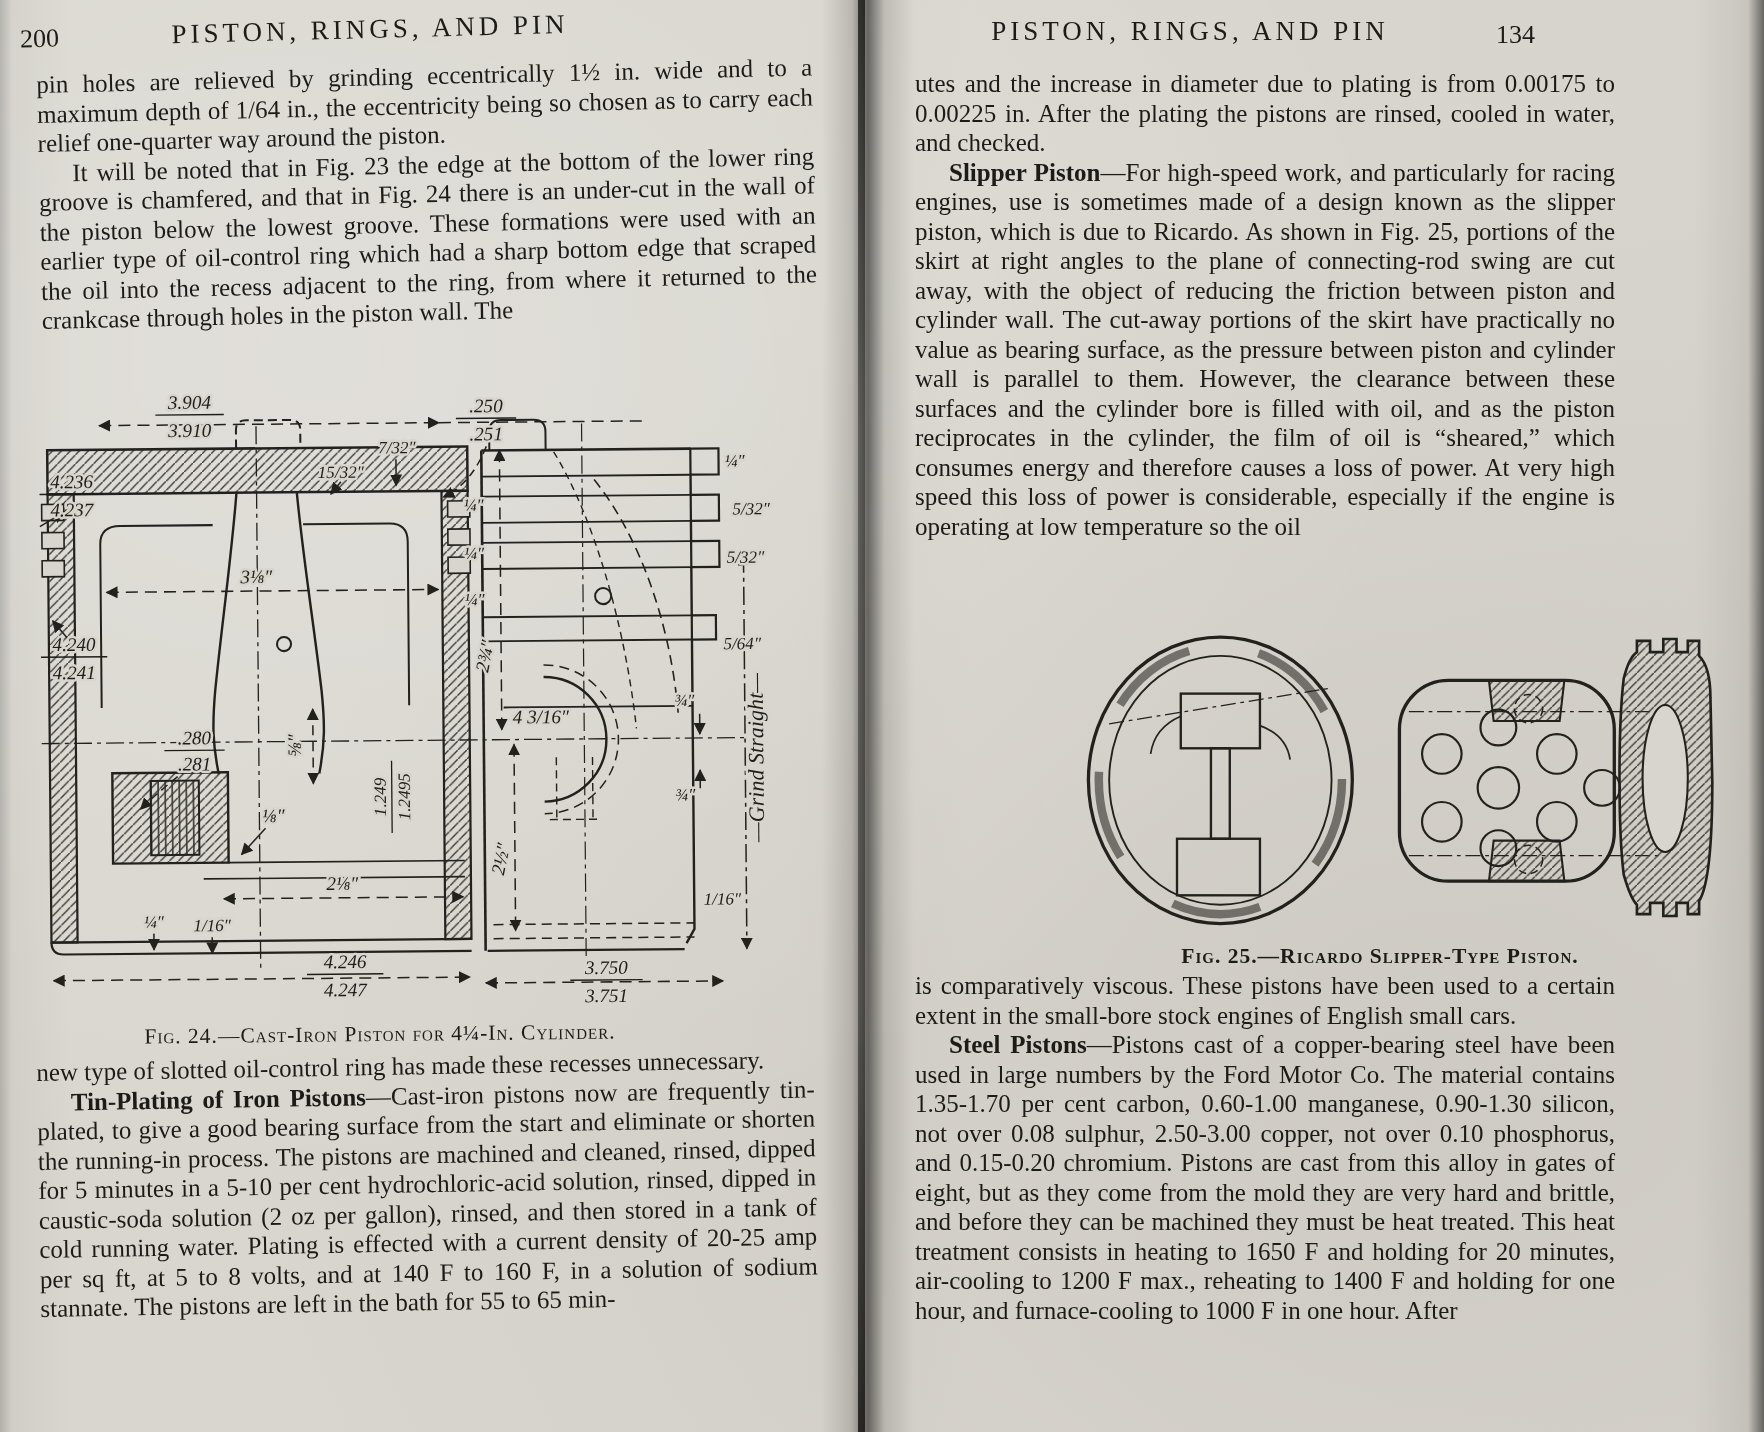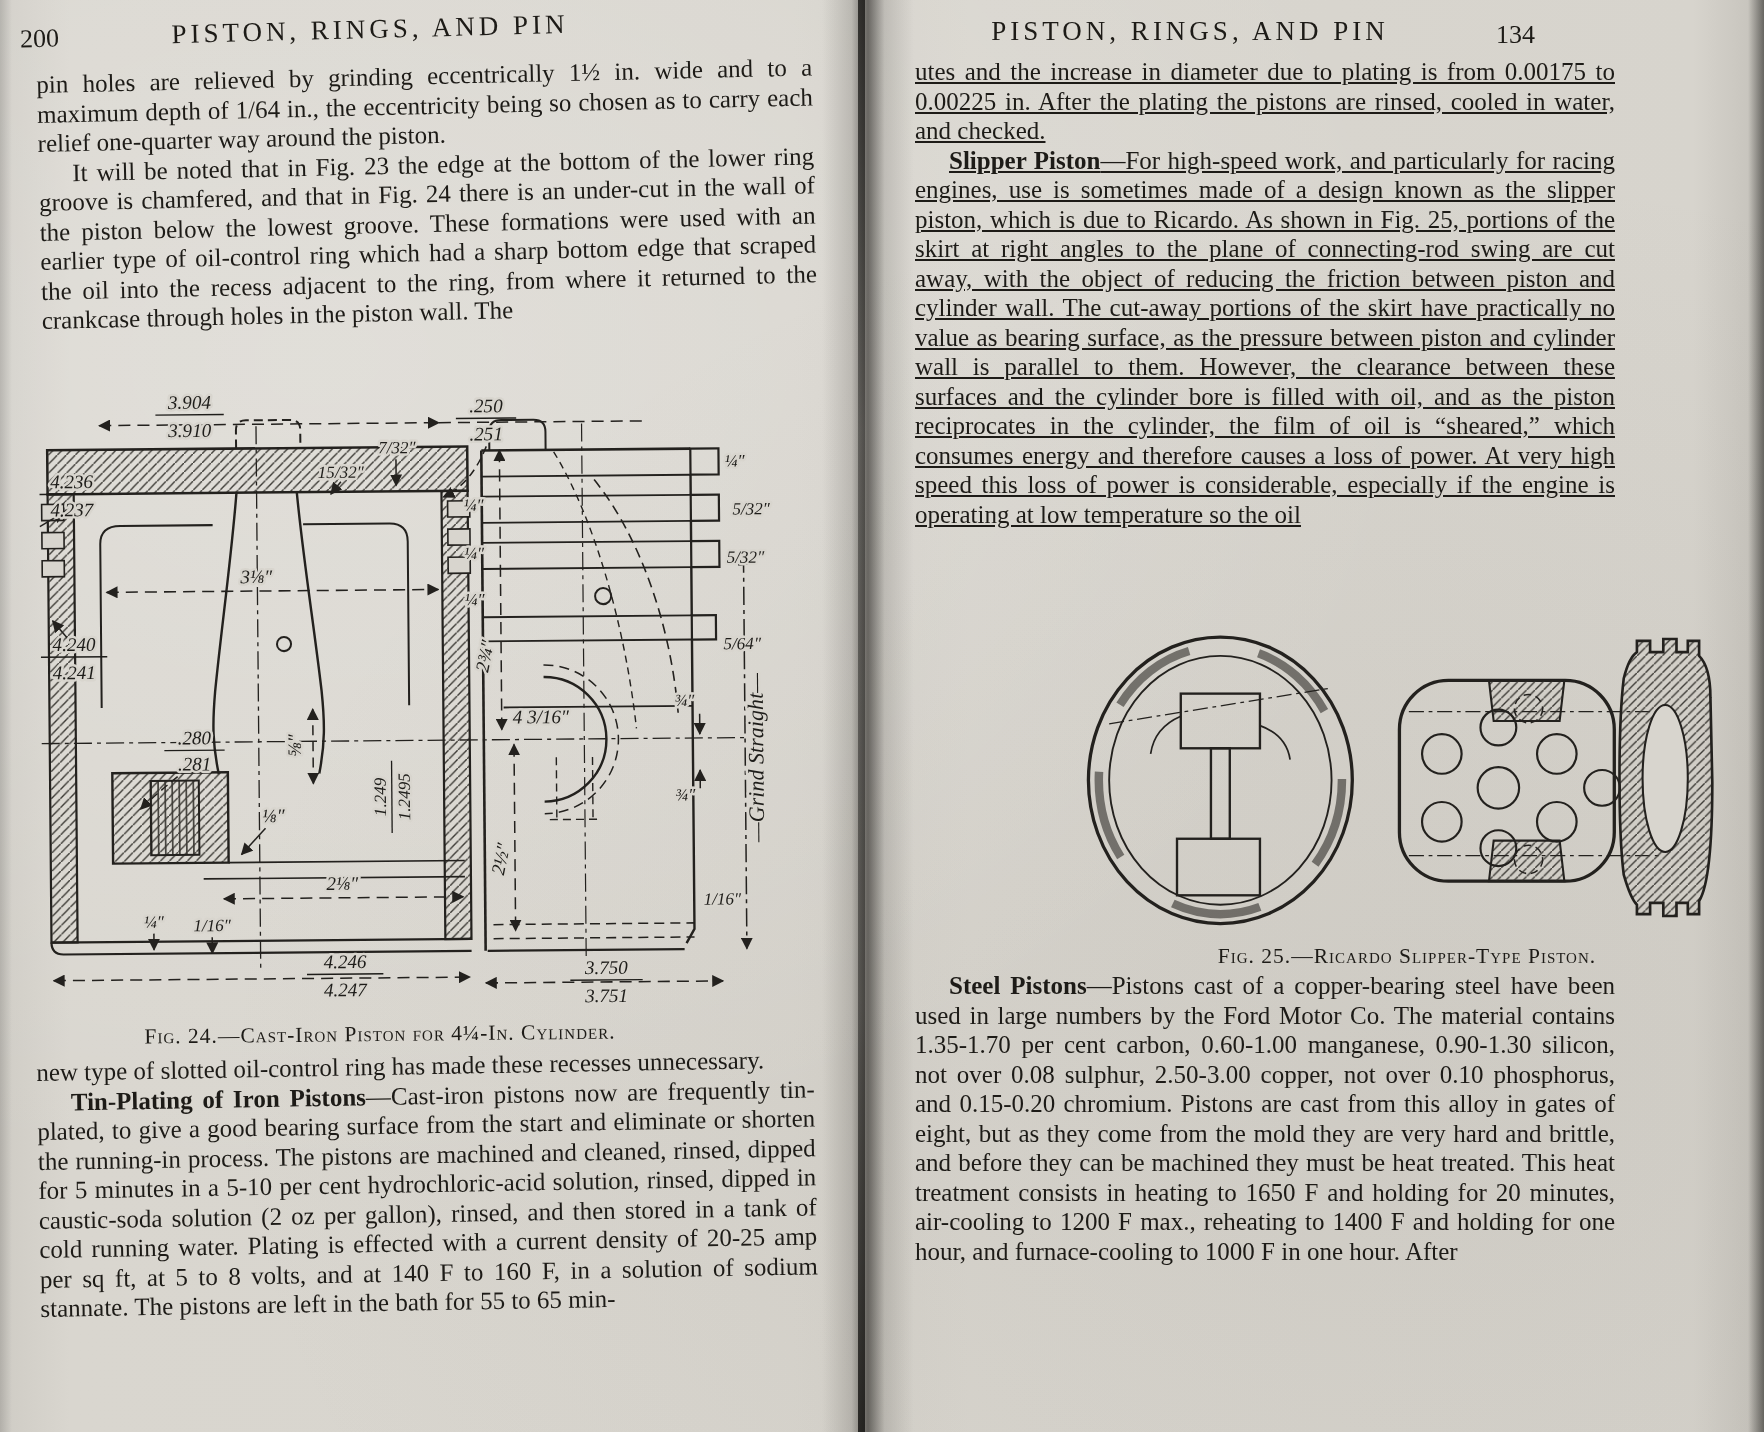--- a/index.html
+++ b/index.html
@@ -235,21 +235,21 @@
   <div class="fig-caption" style="left:30px;width:700px;top:1022px;transform:rotate(-0.6deg);">Fig. 24.—Cast-Iron Piston for 4¼-In. Cylinder.</div>
 
   <div class="body-text" style="left:36px;top:1058px;width:778px;transform:rotate(-1deg);">
     <p>new type of slotted oil-control ring has made these recesses unnecessary.</p>
     <p class="ind"><span class="lead">Tin-Plating of Iron Pistons</span><span>—Cast-iron pistons now are frequently tin-plated, to give a good bearing surface from the start and eliminate or shorten the running-in process.  The pistons are machined and cleaned, rinsed, dipped for 5 minutes in a 5-10 per cent hydrochloric-acid solution, rinsed, dipped in caustic-soda solution (2 oz per gallon), rinsed, and then stored in a tank of cold running water.  Plating is effected with a current density of 20-25 amp per sq ft, at 5 to 8 volts, and at 140 F to 160 F, in a solution of sodium stannate.  The pistons are left in the bath for 55 to 65 min-</span></p>
   </div>
 
   <div class="running-head" style="left:860px;width:660px;top:16px;">PISTON, RINGS, AND PIN</div>
   <div class="pagenum" style="left:1496px;top:20px;">134</div>
 
-  <div class="body-text" style="left:915px;top:57px;width:700px;text-decoration:underline;">
+  <div class="body-text" style="left:915px;top:69px;width:700px;">
     <p>utes and the increase in diameter due to plating is from 0.00175 to 0.00225 in.  After the plating the pistons are rinsed, cooled in water, and checked.</p>
     <p class="ind"><span class="lead">Slipper Piston</span><span>—For high-speed work, and particularly for racing engines, use is sometimes made of a design known as the slipper piston, which is due to Ricardo.  As shown in Fig. 25, portions of the skirt at right angles to the plane of connecting-rod swing are cut away, with the object of reducing the friction between piston and cylinder wall.  The cut-away portions of the skirt have practically no value as bearing surface, as the pressure between piston and cylinder wall is parallel to them.  However, the clearance between these surfaces and the cylinder bore is filled with oil, and as the piston reciprocates in the cylinder, the film of oil is “sheared,” which consumes energy and therefore causes a loss of power.  At very high speed this loss of power is considerable, especially if the engine is operating at low temperature so the oil</span></p>
   </div>
 
   <div class="figure" style="left:1060px;top:622px;">
     <svg width="660" height="311" viewBox="0 0 700 330">
       <defs>
         <pattern id="hatchB" patternUnits="userSpaceOnUse" width="9" height="9">
           <path d="M0,9 L9,0" stroke="#3a3833" stroke-width="1.4"></path>
         </pattern>
@@ -280,22 +280,23 @@
       <circle class="ln" cx="497" cy="92" r="15" stroke-width="1.6" stroke-dasharray="8 5"></circle>
       <circle class="ln" cx="497" cy="252" r="15" stroke-width="1.6" stroke-dasharray="8 5"></circle>
       <line class="ln" x1="370" y1="95" x2="640" y2="95" stroke-width="1.3" stroke-dasharray="16 5 4 5"></line>
       <line class="ln" x1="370" y1="248" x2="640" y2="248" stroke-width="1.3" stroke-dasharray="16 5 4 5"></line>
 
       <path d="M598,60 C602,44 606,36 612,32 L612,20 H626 V32 H640 V18 H654 V32 H666 V20 H678 V36 C686,44 690,60 690,80 L692,170 C692,240 688,280 678,296 V310 H666 V298 H654 V312 H640 V298 H626 V310 H612 V300 C606,294 602,282 598,268 C592,220 592,110 598,60 Z" fill="url(#hatchB)" stroke="#23211e" stroke-width="2.8"></path>
       <ellipse cx="642" cy="166" rx="24" ry="78" fill="#d8d5ce" stroke="#23211e" stroke-width="2.2"></ellipse>
     </svg>
   </div>
 
-  <div class="fig-caption" style="left:1067px;width:680px;top:944px;">Fig. 25.—Ricardo Slipper-Type Piston.</div>
+  <div class="fig-caption" style="left:1040px;width:680px;top:944px;font-weight:bold;">Fig. 25.—Ricardo Slipper-Type Piston.</div>
 
   <div class="body-text" style="left:915px;top:971px;width:700px;">
+    <p>is comparatively viscous.  These pistons have been used to a certain extent in the small-bore stock engines of English small cars.</p>
     <p class="ind"><span class="lead">Steel Pistons</span><span>—Pistons cast of a copper-bearing steel have been used in large numbers by the Ford Motor Co.  The material contains 1.35-1.70 per cent carbon, 0.60-1.00 manganese, 0.90-1.30 silicon, not over 0.08 sulphur, 2.50-3.00 copper, not over 0.10 phosphorus, and 0.15-0.20 chromium.  Pistons are cast from this alloy in gates of eight, but as they come from the mold they are very hard and brittle, and before they can be machined they must be heat treated.  This heat treatment consists in heating to 1650 F and holding for 20 minutes, air-cooling to 1200 F max., reheating to 1400 F and holding for one hour, and furnace-cooling to 1000 F in one hour.  After</span></p>
   </div>
 
   <div class="gutter"></div>
   <div class="gutter-line"></div>
   <div class="right-edge"></div>
 </div>
 
 </body></html>

